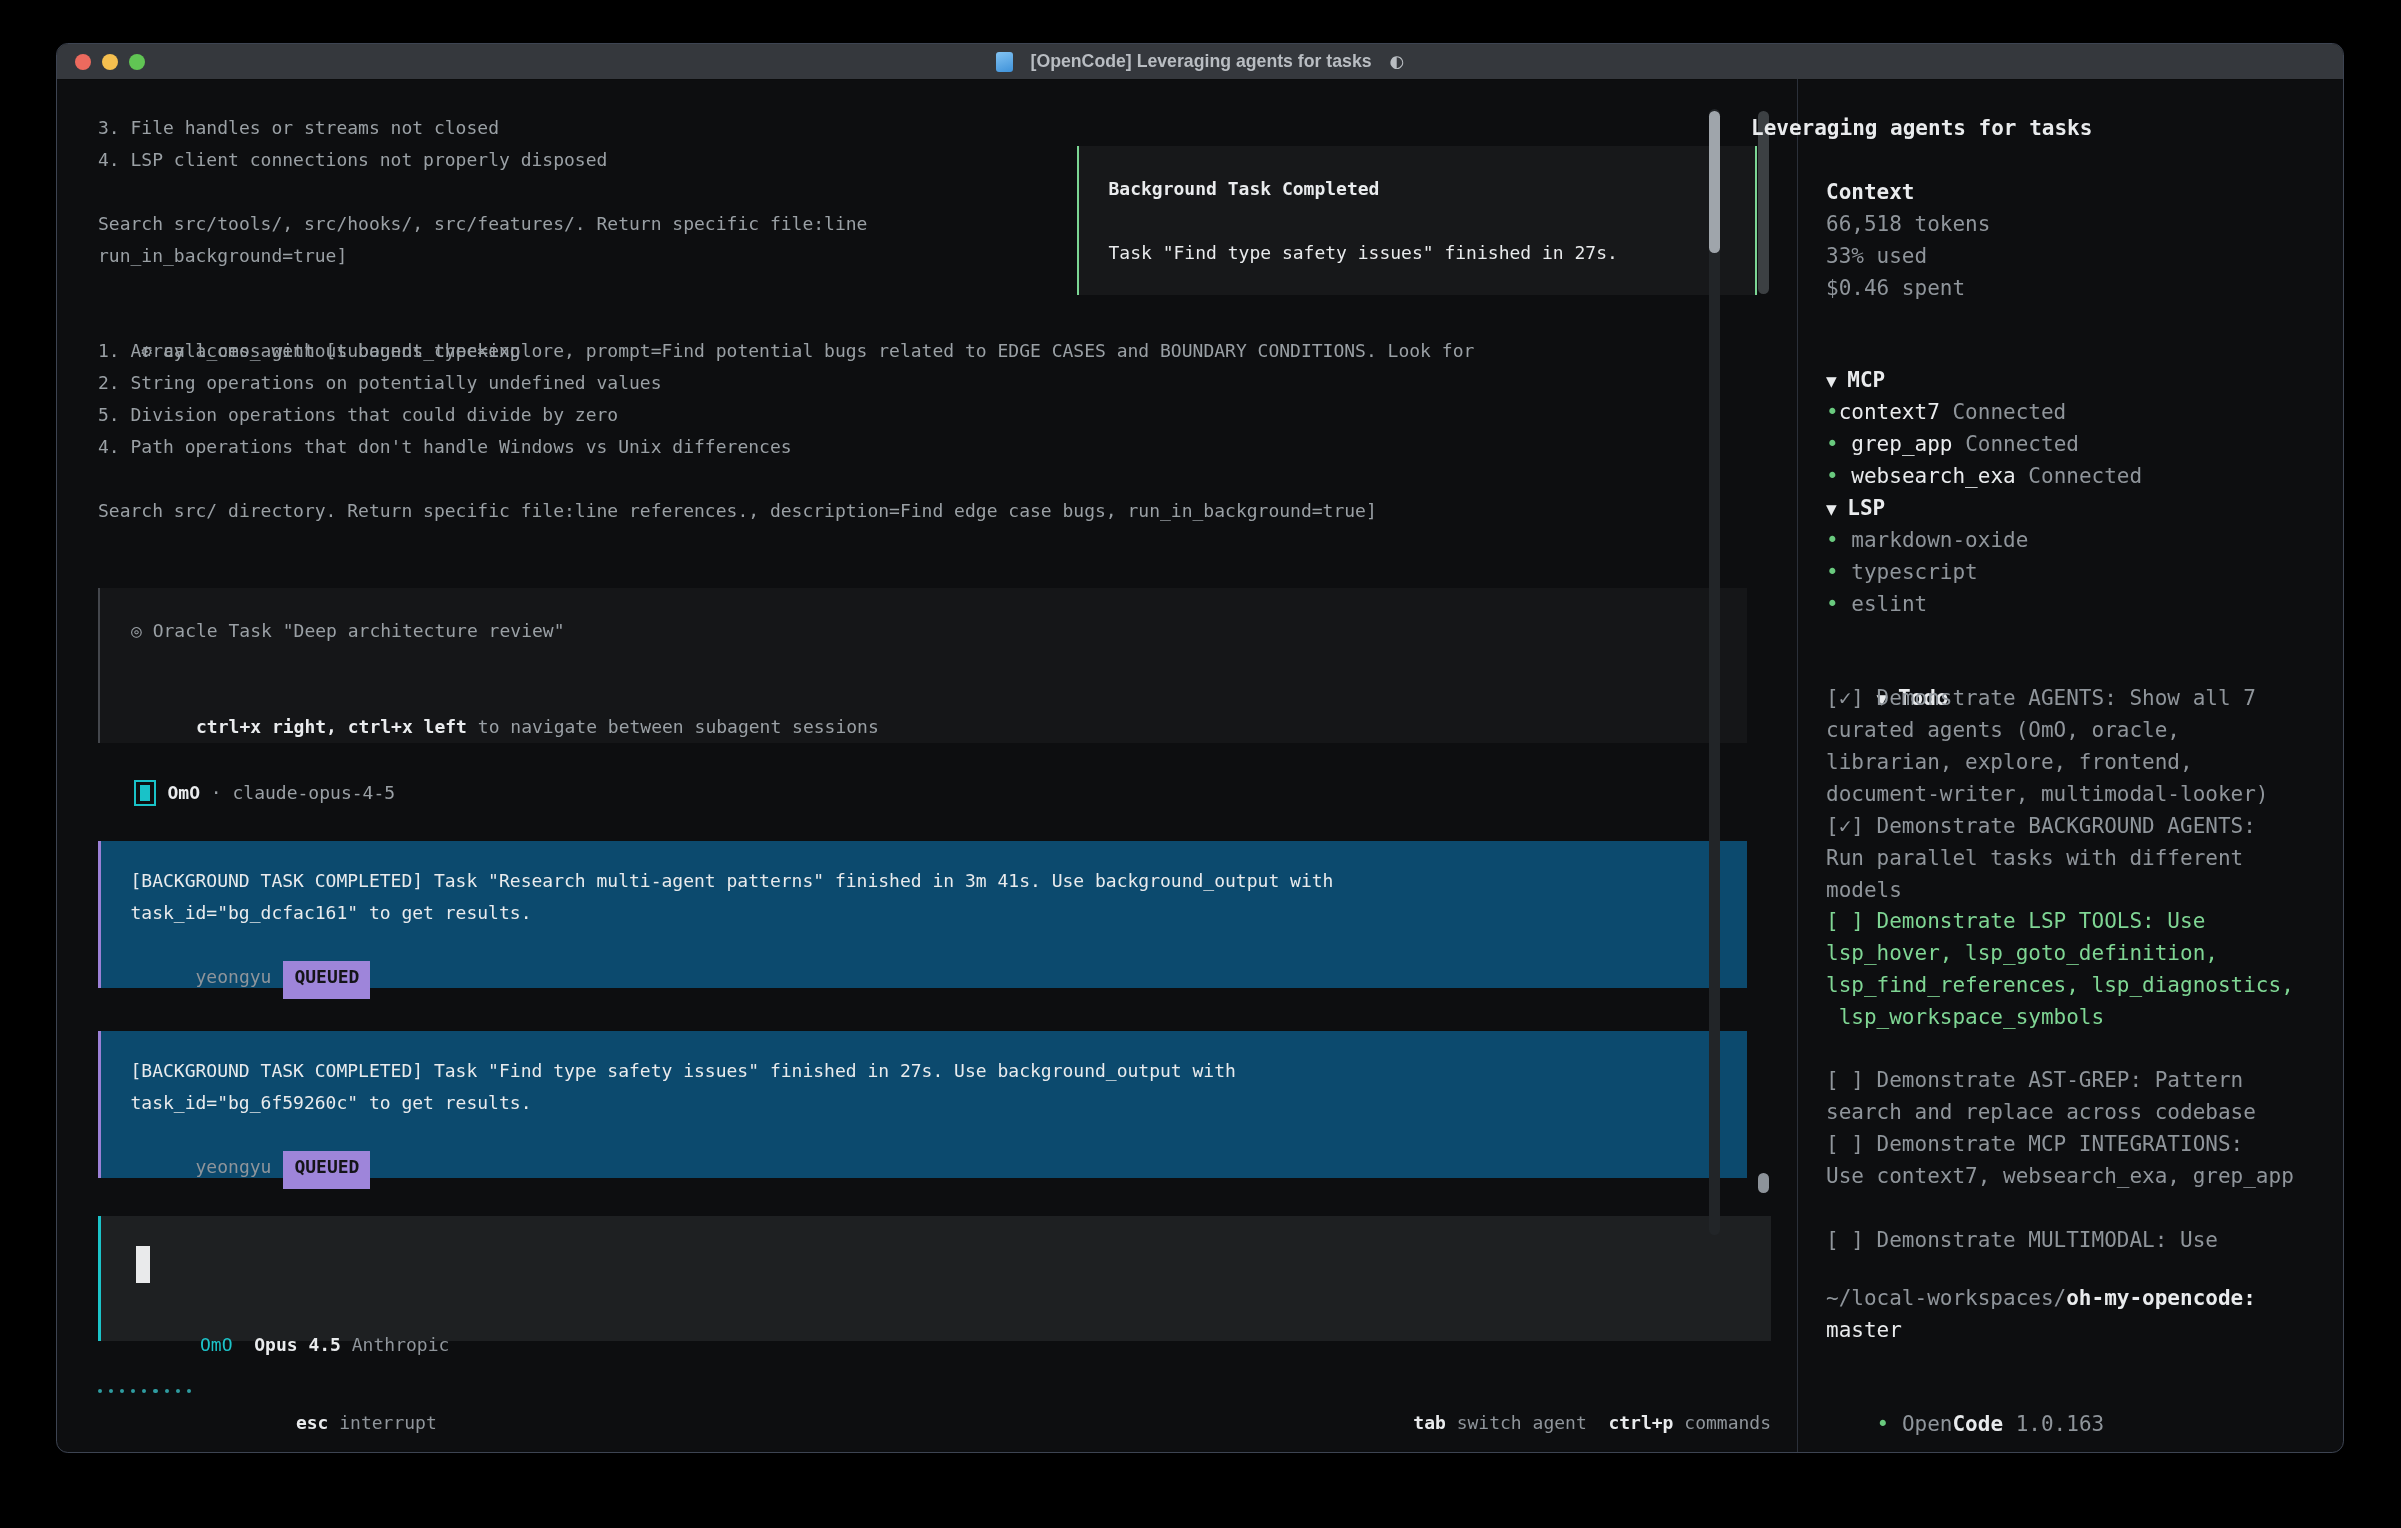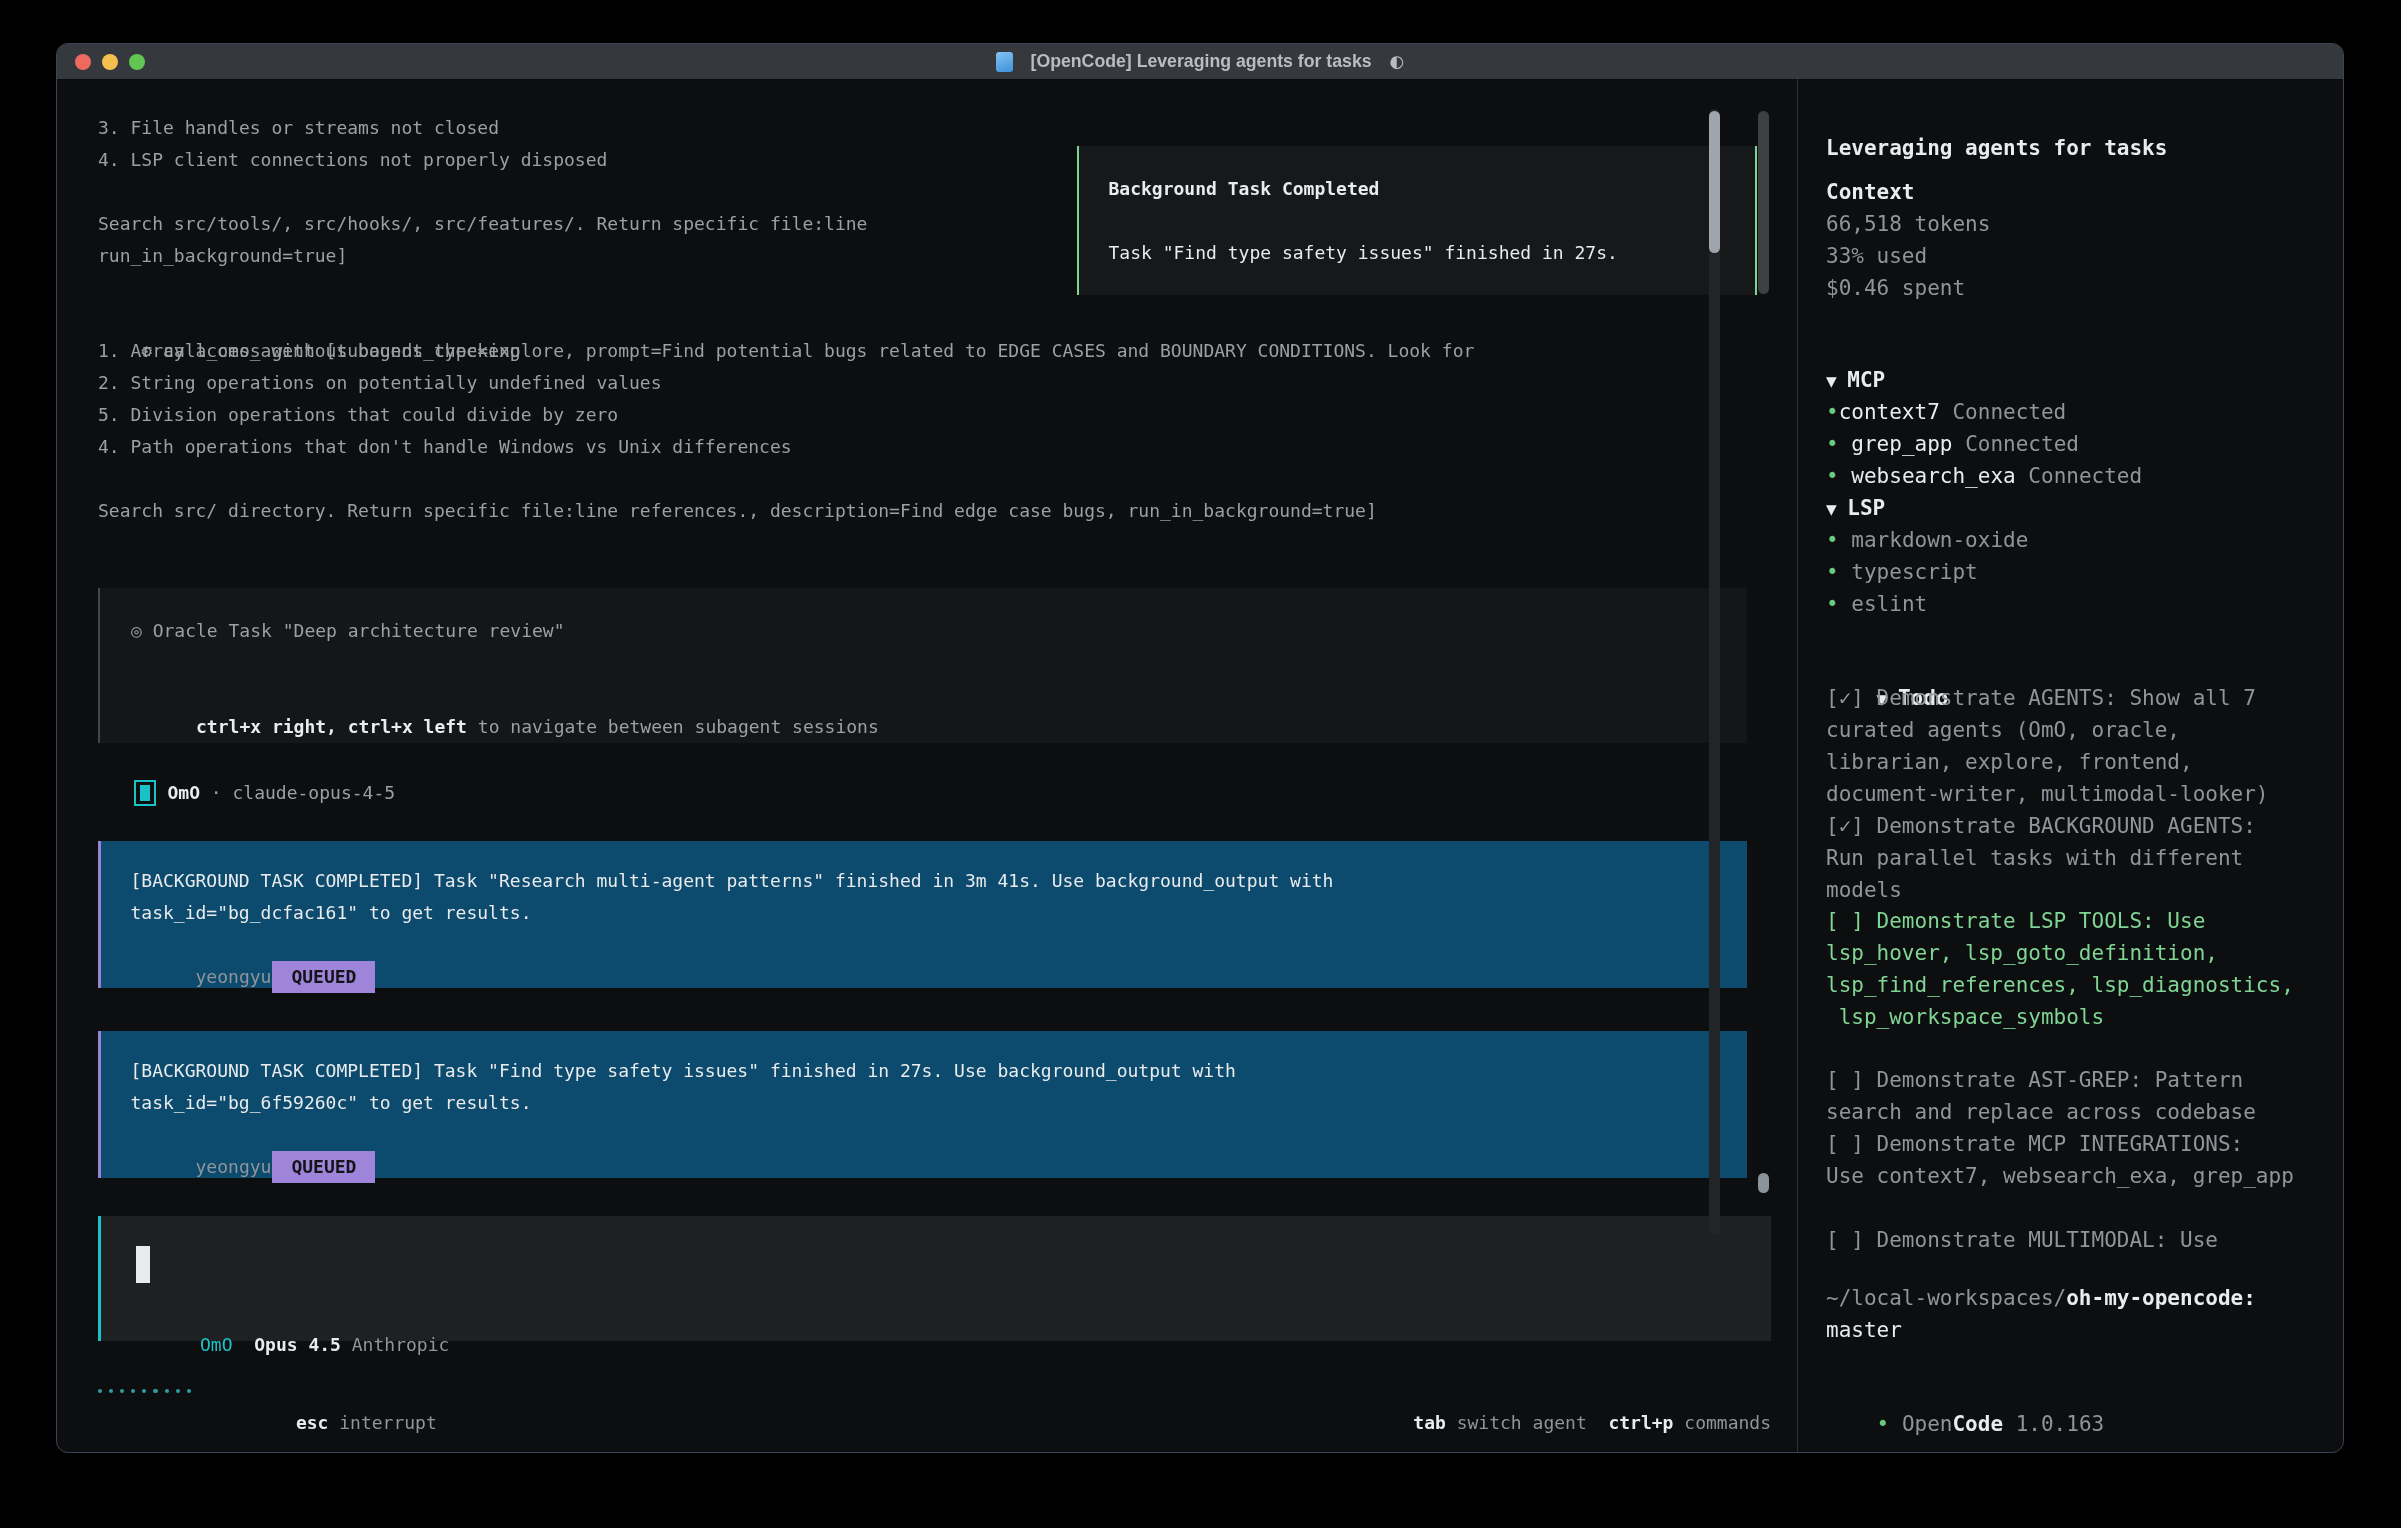--- a/index.html
+++ b/index.html
@@ -45,21 +45,21 @@
     box-sizing:border-box;padding:27px 0 0 29.5px;
   }
   .oracle{
     background:#151618;border-left:2.4px solid #44474d;box-sizing:border-box;padding:26.6px 0 0 31px;
   }
   .card{
     background:#0c4a6e;border-left:3px solid #9b80d6;box-sizing:border-box;padding:23.6px 0 0 29.5px;
   }
   .badge{
     display:inline-block;background:#9e85da;color:#141418;font-weight:bold;
-    padding:0 19px;height:32px;line-height:32px;margin-left:1px;
+    padding:0 11px;height:38px;line-height:32px;margin-left:12px;
   }
   .inputbox{
     background:#1e2022;border-left:3px solid #1bc3c9;box-sizing:border-box;
   }
   .cursor{position:absolute;left:35px;top:29.5px;width:14px;height:37px;background:#e9eaeb;}
   .modelrow{position:absolute;left:34px;top:81px;}
   .omoicon{
     width:17.7px;height:22.5px;border:2.4px solid #19c2c8;display:flex;align-items:center;justify-content:center;
     box-sizing:content-box;
   }
@@ -176,21 +176,21 @@
     <div class="tline" style="margin-left:auto;">
       <span class="white bold">tab</span><span class="dim"> switch agent</span><span>  </span><span class="white bold">ctrl+p</span><span class="dim"> commands</span>
     </div>
   </div>
 
   <div class="scrollthumb" style="left:1701px;top:67px;height:183px;background:#3c4043;"></div>
   <div class="scrollthumb" style="left:1701px;top:1129px;height:20px;background:#8d939a;"></div>
 
   <div class="divider" style="left:1740px;top:35px;height:1373px;"></div>
 
-  <div class="abs sline white bold" style="left:1769px;top:68px;margin-top:20px;">Leveraging agents for tasks</div>
+  <div class="abs sline white bold" style="left:1694px;top:68px;">Leveraging agents for tasks</div>
 
   <div class="abs" style="left:1769px;top:132px;">
     <div class="sline white bold">Context</div>
     <div>
         <div class="sline">66,518 tokens</div>
         <div class="sline">33% used</div>
         <div class="sline">$0.46 spent</div>
       </div>
   </div>
 

